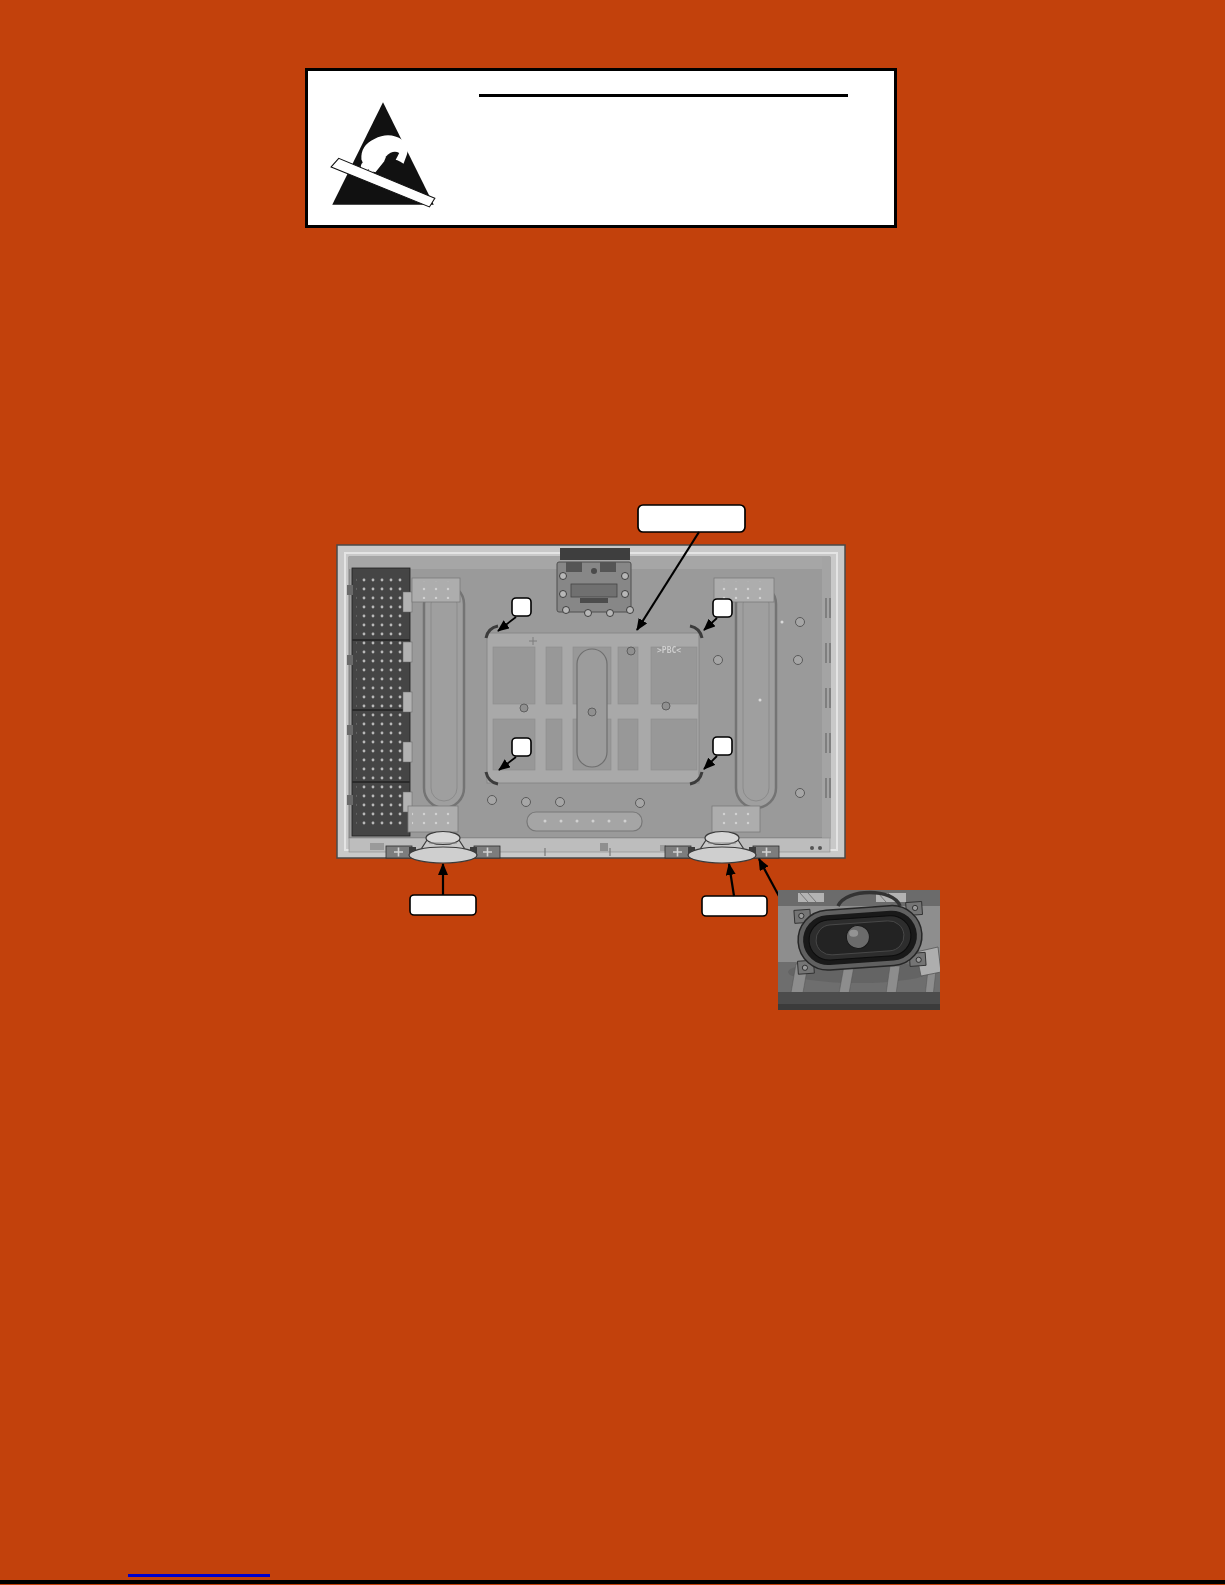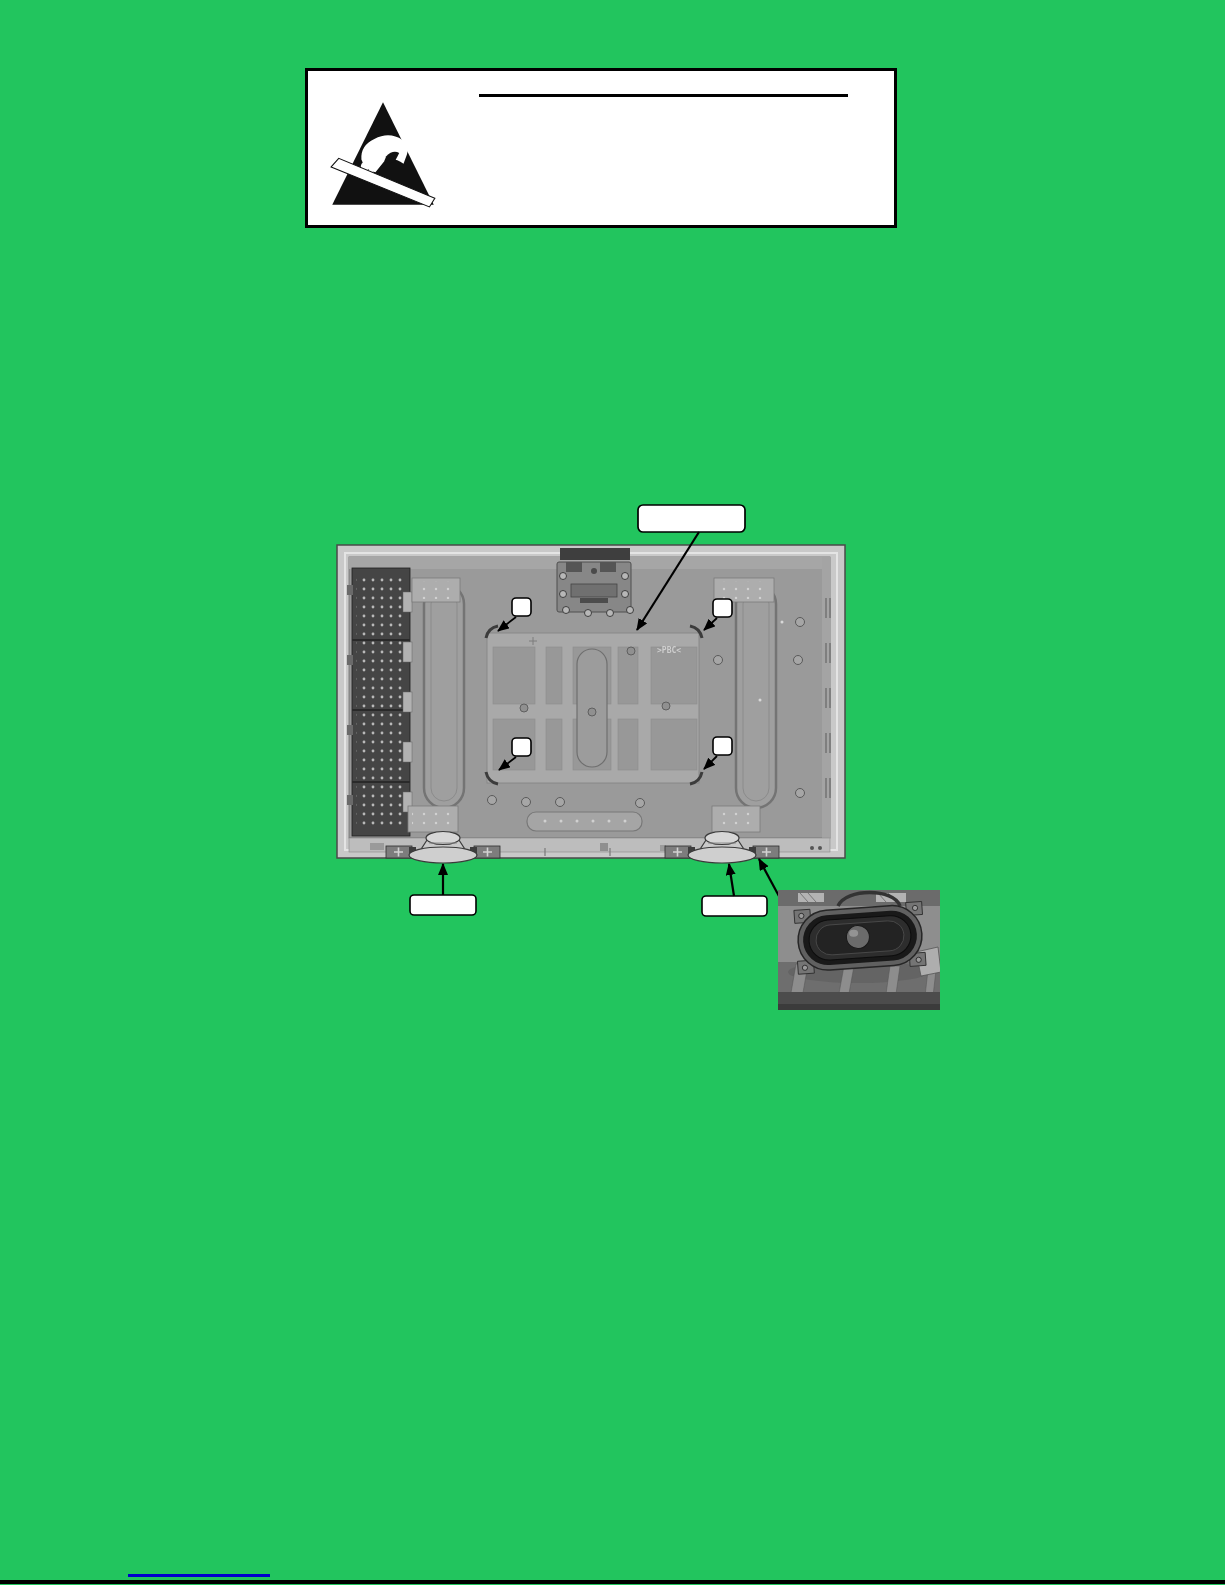--- a/index.html
+++ b/index.html
@@ -1,16 +1,16 @@
 <!DOCTYPE html>
 <html><head>
 <meta charset="utf-8">
 <style>
   html,body{margin:0;padding:0;background:#ffffff;}
-  #page{position:relative;width:1225px;height:1585px;background:#22c55e;overflow:hidden;
+  #page{position:relative;width:1225px;height:1585px;background:#c2410c;overflow:hidden;
         font-family:"Liberation Sans", sans-serif;}
   .abs{position:absolute;}
   
   #esd-box{left:305px;top:68px;width:586px;height:154px;border:3px solid #000;background:#fff;}
   #esd-underline{left:479px;top:94px;width:369px;height:2.5px;background:#000;}
   #esd-icon{left:329px;top:100px;width:108px;height:108px;}
   
   #footer-link{left:128px;top:1574px;width:142px;height:2.5px;background:#0000cc;cursor:pointer;}
   #bottom-rule{left:0px;top:1580px;width:1225px;height:3.5px;background:#000;}
   

